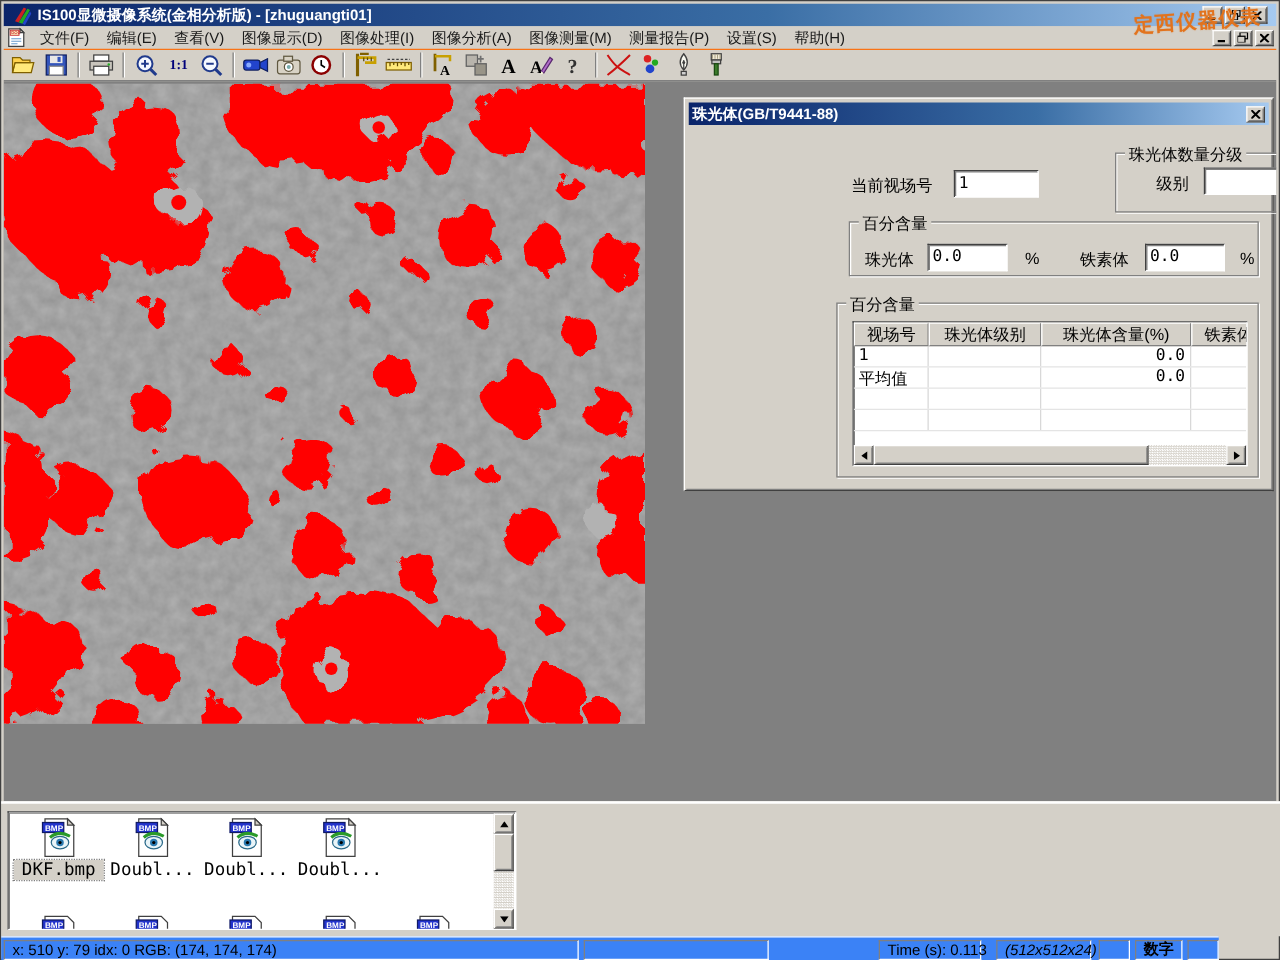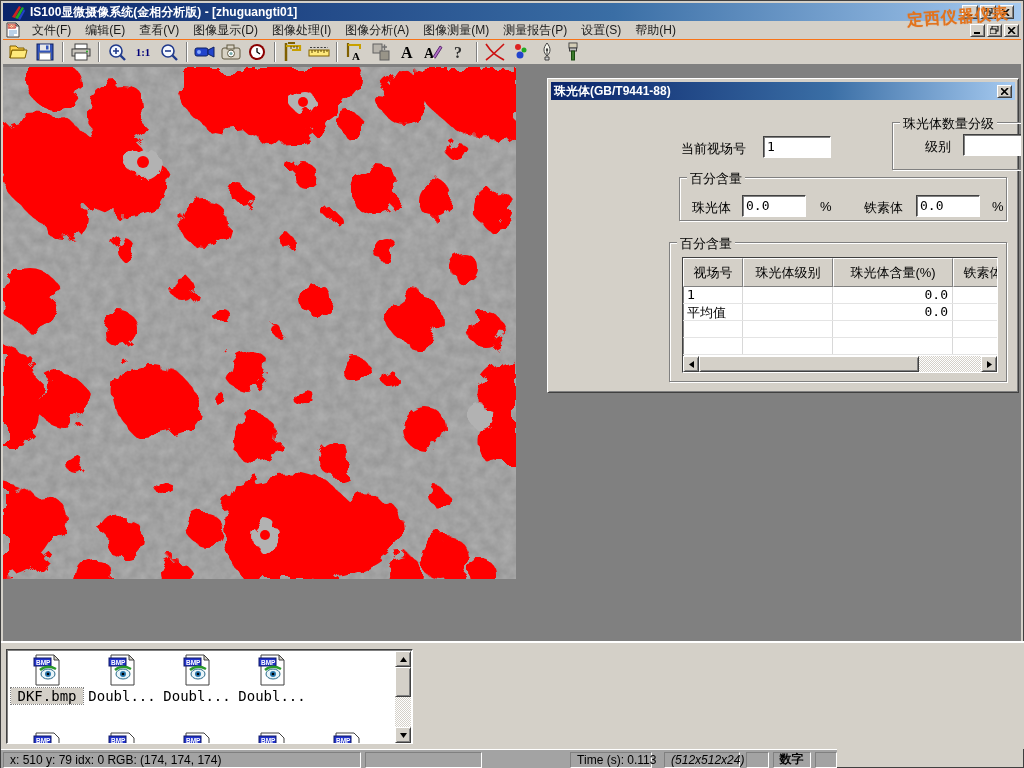--- a/index.html
+++ b/index.html
@@ -54,42 +54,42 @@
   .opbtn.focused { outline:1px dotted #000; outline-offset:-4px; }
 
   .fldlabel { position:absolute; font-size:13px; color:#000; white-space:nowrap; }
   .input { position:absolute; background:#fff; font-family:"DejaVu Sans Mono","Liberation Mono",monospace; font-size:13px; padding:2px 3px; color:#000; }
 
   .grp-qty { position:absolute; left:296px; top:22px; width:160px; height:48px;margin-left:45px; }
   .grp-pct { position:absolute; left:128px; top:77px; width:328px; height:44px; }
   .grp-multi { position:absolute; left:118px; top:142px; width:338px; height:140px; }
 
   .mtable { position:absolute; left:12px; top:14px; width:316px; height:116px; background:#fff; overflow:hidden; }
-  .mtable .hdr { display:flex; height:29px; }
+  .mtable .hdr { display:flex; height:19px; }
   .hcell { flex:0 0 auto; background:#d4d0c8; border:1px solid; border-color:#ffffff #808080 #808080 #ffffff; display:flex; align-items:center; justify-content:center; font-size:13px; overflow:hidden; white-space:nowrap; }
   .trow { display:flex; height:17px; border-bottom:1px solid #e4e4e4; }
   .tcell { flex:0 0 auto; border-right:1px solid #d8d8d8; font-size:13px; padding:0 4px; white-space:nowrap; overflow:hidden; font-family:"DejaVu Sans","Liberation Sans",sans-serif; }
   .tcell.num { text-align:right; font-family:"DejaVu Sans Mono","Liberation Mono",monospace; }
   .hscroll { position:absolute; left:0; bottom:0; width:100%; height:16px; background:#d4d0c8; display:flex; }
   .sbtn { width:16px; height:16px; display:flex; align-items:center; justify-content:center; font-size:8px; color:#000; flex:0 0 16px; }
   .hthumb { height:16px; flex:0 0 220px; }
   .htrack { flex:1; background:repeating-conic-gradient(#fff 0 25%, #d4d0c8 0 50%) 0 0/2px 2px; }
 
   
   .bottompanel { position:absolute; left:0; top:640px; width:1024px; height:108px; background:#d4d0c8; border-top:2px solid #ffffff; }
   .filelist { position:absolute; left:5px; top:6px; width:407px; height:95px; background:#fff; overflow:hidden; }
   .fitem { position:absolute; width:72px; text-align:center; }
   .fitem .ficon { width:30px; height:32px; margin:0 auto; display:block; }
   .fname { font-family:"DejaVu Sans Mono","Liberation Mono",monospace; font-size:14px; margin-top:2px; white-space:nowrap; }
   .fname.sel { background:#d4d0c8; outline:1px dotted #808080; }
   .vscroll { position:absolute; right:1px; top:1px; width:16px; height:92px; background:repeating-conic-gradient(#fff 0 25%, #d4d0c8 0 50%) 0 0/2px 2px; }
   .vthumb { position:absolute; left:0; top:16px; width:16px; height:30px; }
 
   
-  .statusbar { position:absolute; left:0; top:748px; width:836px; height:20px; background:#a3a3a3; border-top:1px solid #fff; display:flex; align-items:center; font-size:12px; }
+  .statusbar { position:absolute; left:0; top:748px; width:974px; height:20px; background:#3b82f6; border-top:1px solid #fff; display:flex; align-items:center; font-size:12px; }
   .spanel { height:16px; display:flex; align-items:center; padding:0 6px; white-space:nowrap; color:#000; }
   .sb-bold { font-weight:bold; }
 </style>
 </head>
 <body>
 
 <svg width="0" height="0" style="position:absolute">
   <defs>
     <filter id="rough" x="-15%" y="-15%" width="130%" height="130%">
       <feTurbulence type="fractalNoise" baseFrequency="0.045" numOctaves="3" seed="11" result="n"></feTurbulence>

